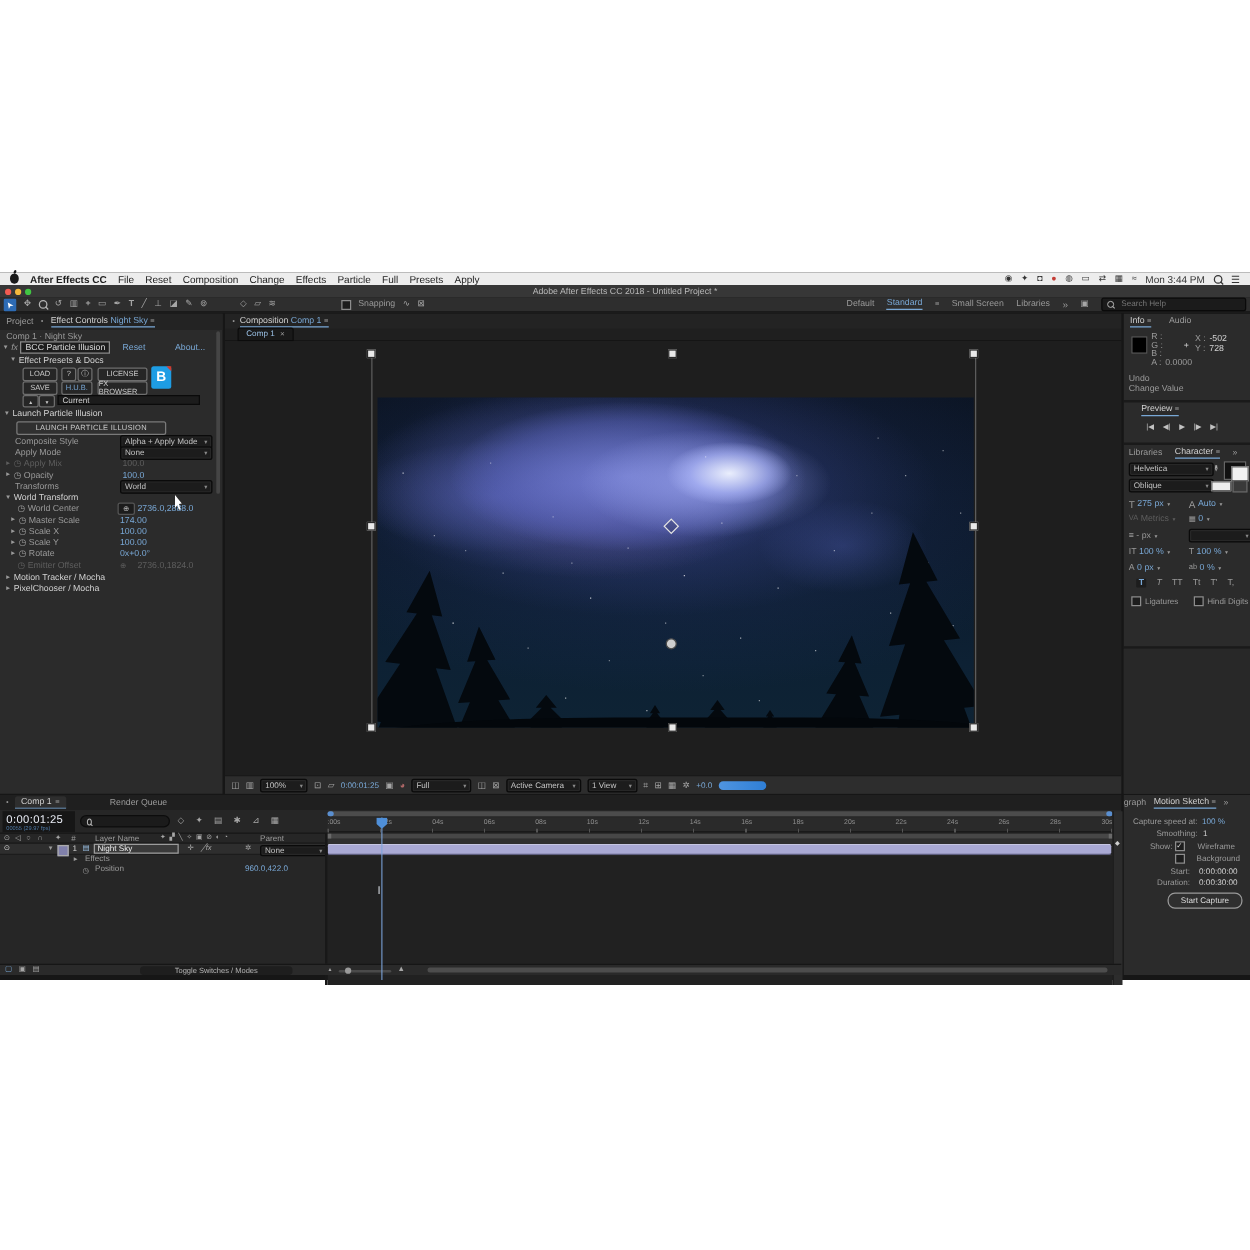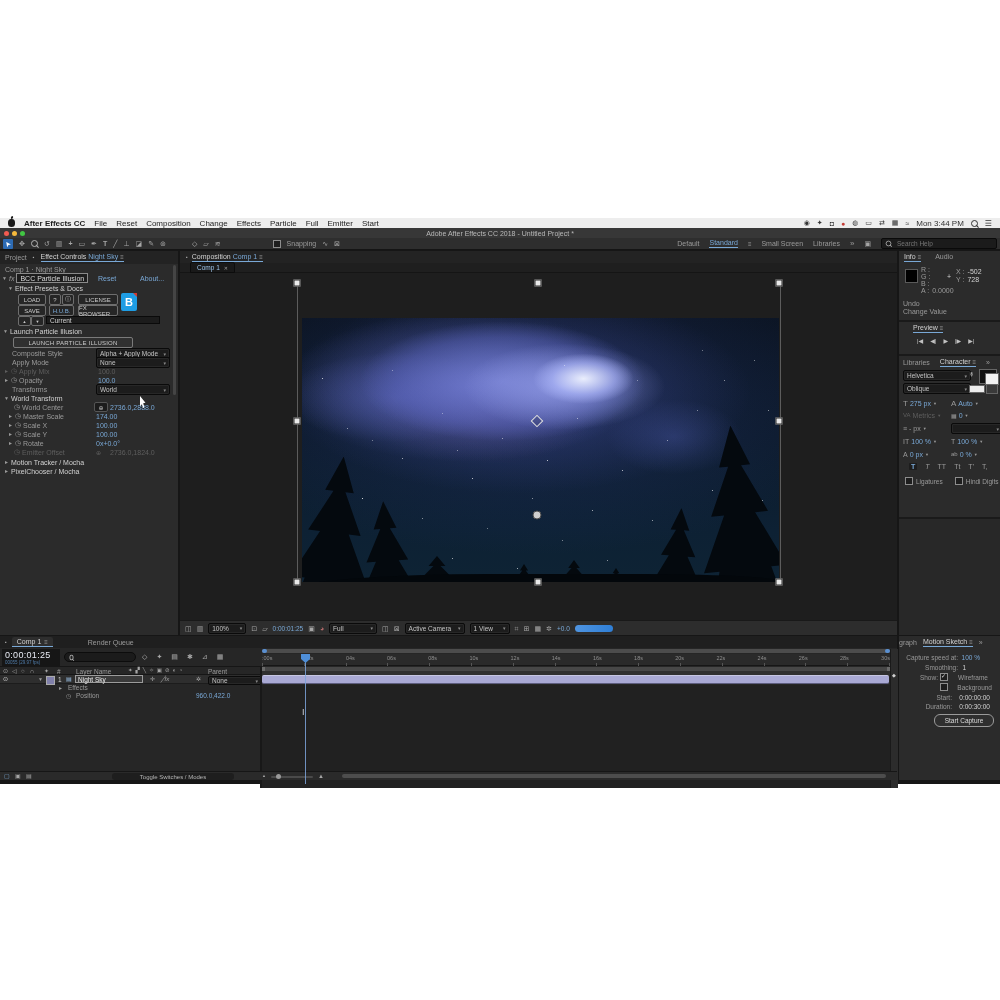--- a/index.html
+++ b/index.html
@@ -34,22 +34,22 @@
     <div class="a" style="left:0;top:0;width:1000px;height:10px;background:#ededed;display:flex;align-items:center;padding:0 8px;box-sizing:border-box;color:#1d1d1d;font-size:8px;gap:9px;">
       <span class="apple"></span>
       <span style="font-weight:bold;">After Effects CC</span>
       <span>File</span>
       <span>Reset</span>
       <span>Composition</span>
       <span>Change</span>
       <span>Effects</span>
       <span>Particle</span>
       <span>Full</span>
-      <span>Emitter</span>
-      <span>Start</span>
+      <span>Presets</span>
+      <span>Apply</span>
       <span style="margin-left:auto;display:flex;gap:7px;align-items:center;color:#333;">
         <span style="font-size:7px;">◉</span>
         <span style="font-size:7px;">✦</span>
         <span style="font-size:7px;">◘</span>
         <span style="font-size:7px;color:#c43c35;">●</span>
         <span style="font-size:7px;">◍</span>
         <span style="font-size:7px;">▭</span>
         <span style="font-size:7px;">⇄</span>
         <span style="font-size:7px;">▦</span>
         <span style="font-size:7px;">≈</span>

